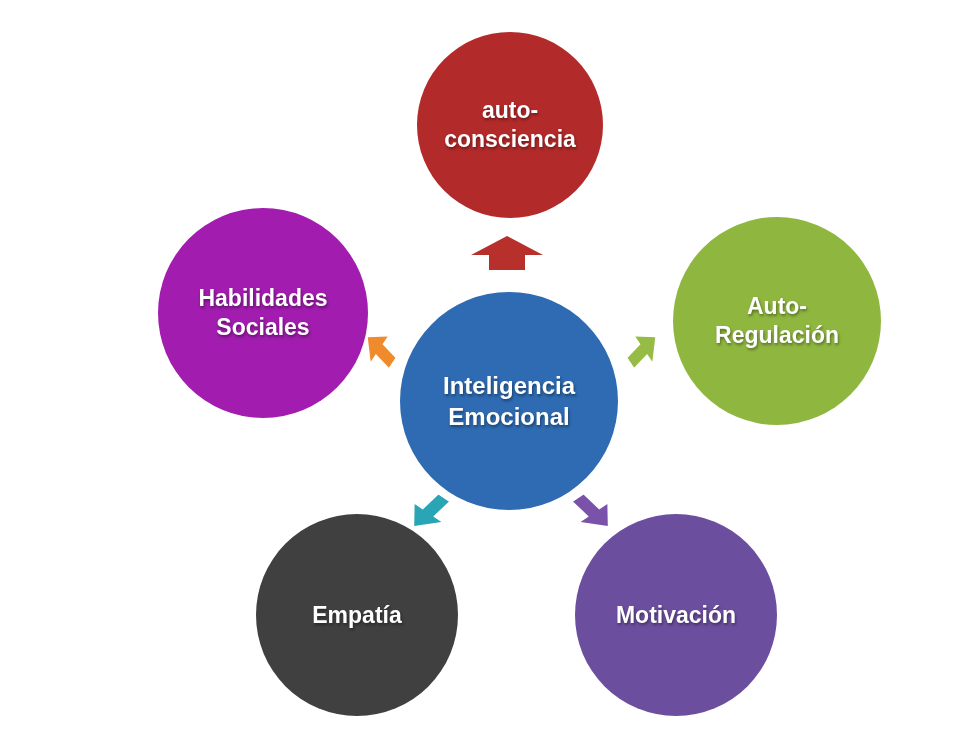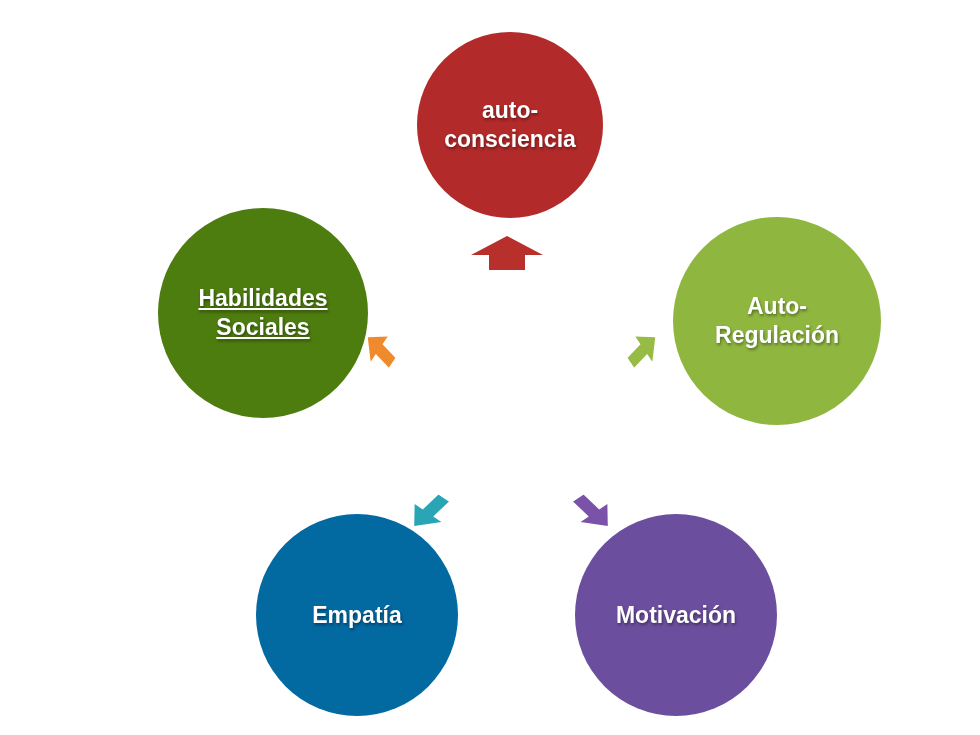--- a/index.html
+++ b/index.html
@@ -54,29 +54,33 @@
 
   <div class="circle c-right" style="background: rgb(143, 183, 63);">
     <span>Auto-
 Regulación</span>
   </div>
 
   <div class="circle c-bright" style="background: rgb(108, 78, 159);">
     <span>Motivación</span>
   </div>
 
-  <div class="circle c-bleft" style="background: #0369a1;">
+  <div class="circle c-bleft" style="background: #404040;">
     <span>Empatía</span>
   </div>
 
-  <div class="circle c-left" style="background: #4d7c0f; text-decoration: underline;">
+  <div class="circle c-left" style="background: #a21caf;">
     <span>Habilidades
 Sociales</span>
   </div>
 
+  <div class="circle c-center" style="background: rgb(46, 107, 178);">
+    <span>Inteligencia
+Emocional</span>
+  </div>
 
   <svg class="arrow a-up" width="72" height="34" viewBox="0 0 72 34">
     <polygon points="36,0 72,19 54,19 54,34 18,34 18,19 0,19" fill="#B8302C"></polygon>
   </svg>
 
   <svg class="arrow a-right-up" width="40" height="36" viewBox="0 0 60 50" preserveAspectRatio="none">
     <polygon points="0,16 32,16 32,2 60,25 32,48 32,34 0,34" fill="#97BC46"></polygon>
   </svg>
 
   <svg class="arrow a-down-right" width="46" height="38" viewBox="0 0 60 50" preserveAspectRatio="none">

